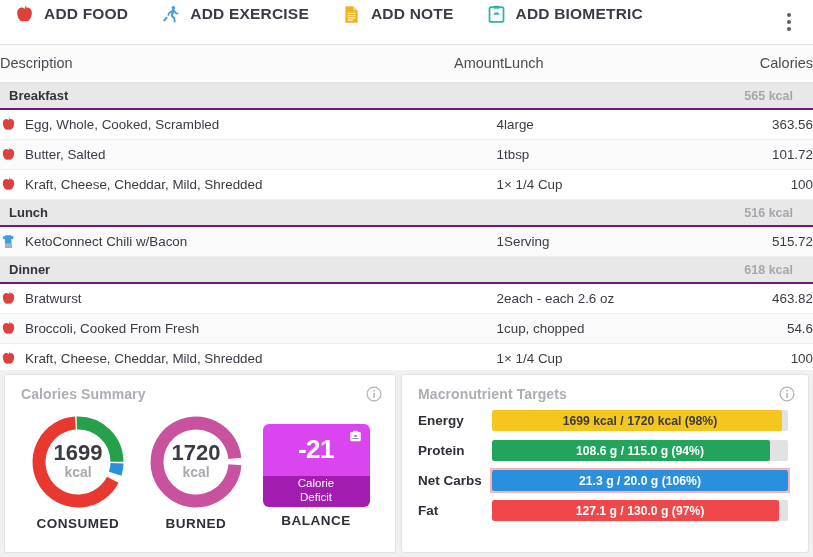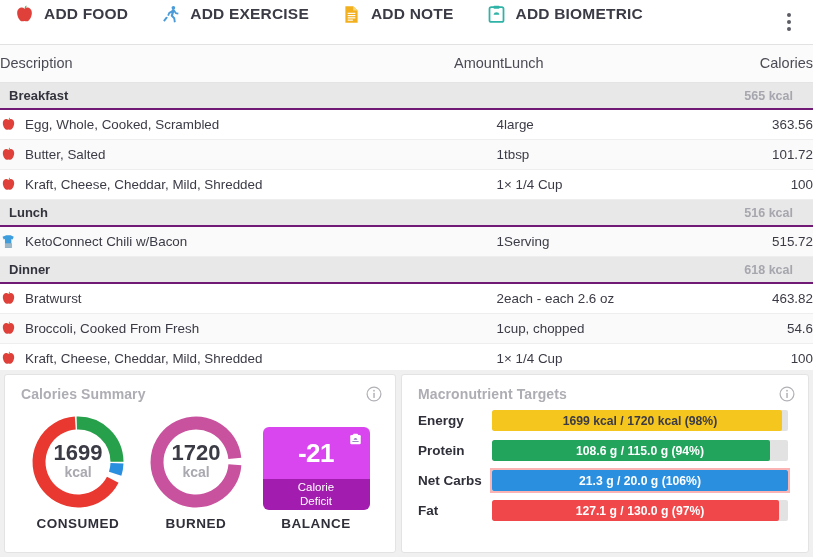--- a/index.html
+++ b/index.html
@@ -166,21 +166,21 @@
     top: 10px;
     right: 12px;
     width: 18px;
     height: 18px;
     cursor: pointer;
   }
 
   
   .donut-row {
     display: flex;
-    align-items: flex-end;
+    align-items: center;
     padding: 8px 0 0 18px;
     gap: 8px;
   }
   .donut-block { width: 110px; text-align: center; }
   .donut-block svg { display: block; margin: 0 auto; }
   .donut-caption {
     font-size: 13.5px;
     font-weight: bold;
     color: #2f2f39;
     letter-spacing: 0.5px;

